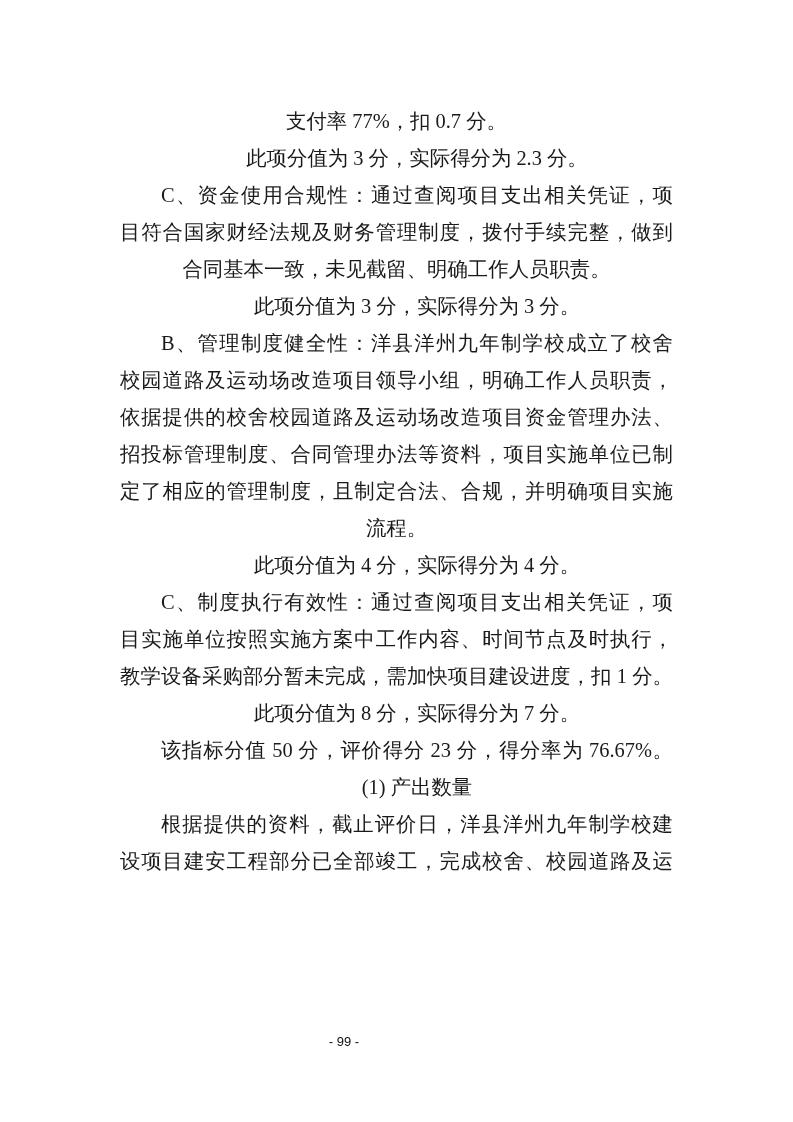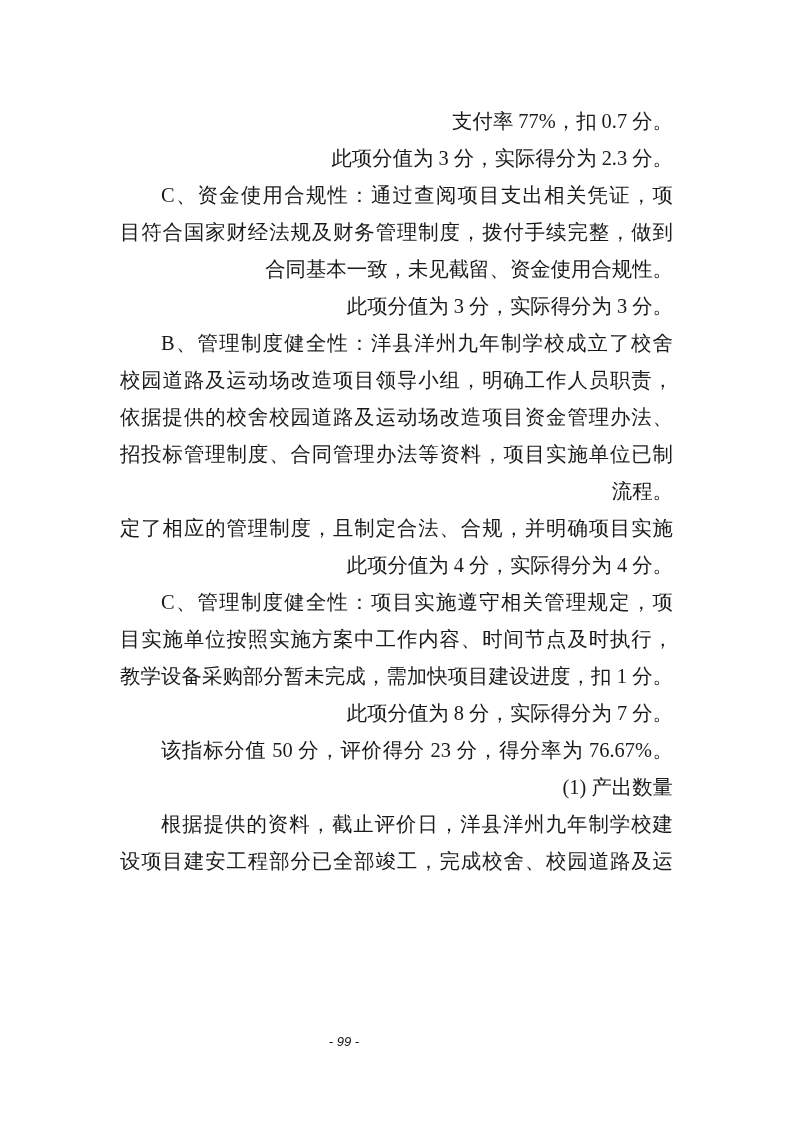--- a/index.html
+++ b/index.html
@@ -19,62 +19,61 @@
     position: absolute;
     left: 120px;
     top: 103px;
     width: 553px;
   }
   .line {
     font-size: 20.4px;
     line-height: 37px;
     height: 37px;
     white-space: nowrap;
-    text-align: right;
+    text-align: center;
   }
   .line.indent {
     text-indent: 41px;
   }
   .line.fill {
     white-space: normal;
     text-align: justify;
     text-align-last: justify;
     text-justify: inter-character;
   }
   .page-footer {
     position: absolute;
     left: 0;
     top: 1034px;
     width: 688px;
     text-align: center;
     font-family: "Liberation Sans", "DejaVu Sans", sans-serif;
     font-size: 13px;
     line-height: 15px;
     color: #111111;
-    font-style: italic;
   }
 </style>
 </head>
 <body>
 
 <main class="doc-body">
     <div class="line">支付率 77%，扣 0.7 分。</div>
     <div class="line indent">此项分值为 3 分，实际得分为 2.3 分。</div>
     <div class="line indent fill">C、资金使用合规性：通过查阅项目支出相关凭证，项</div>
     <div class="line fill">目符合国家财经法规及财务管理制度，拨付手续完整，做到</div>
-    <div class="line">合同基本一致，未见截留、资金使用合规性。</div>
+    <div class="line">合同基本一致，未见截留、明确工作人员职责。</div>
     <div class="line indent">此项分值为 3 分，实际得分为 3 分。</div>
     <div class="line indent fill">B、管理制度健全性：洋县洋州九年制学校成立了校舍</div>
     <div class="line fill">校园道路及运动场改造项目领导小组，明确工作人员职责，</div>
     <div class="line fill">依据提供的校舍校园道路及运动场改造项目资金管理办法、</div>
     <div class="line fill">招投标管理制度、合同管理办法等资料，项目实施单位已制</div>
+    <div class="line fill">定了相应的管理制度，且制定合法、合规，并明确项目实施</div>
     <div class="line">流程。</div>
-    <div class="line fill">定了相应的管理制度，且制定合法、合规，并明确项目实施</div>
     <div class="line indent">此项分值为 4 分，实际得分为 4 分。</div>
-    <div class="line indent fill">C、管理制度健全性：项目实施遵守相关管理规定，项</div>
+    <div class="line indent fill">C、制度执行有效性：通过查阅项目支出相关凭证，项</div>
     <div class="line fill">目实施单位按照实施方案中工作内容、时间节点及时执行，</div>
     <div class="line fill">教学设备采购部分暂未完成，需加快项目建设进度，扣 1 分。</div>
     <div class="line indent">此项分值为 8 分，实际得分为 7 分。</div>
     <div class="line indent fill">该指标分值 50 分，评价得分 23 分，得分率为 76.67%。</div>
     <div class="line indent">(1) 产出数量</div>
     <div class="line indent fill">根据提供的资料，截止评价日，洋县洋州九年制学校建</div>
     <div class="line fill">设项目建安工程部分已全部竣工，完成校舍、校园道路及运</div>
   </main>
 
 <div class="page-footer">- 99 -</div>

